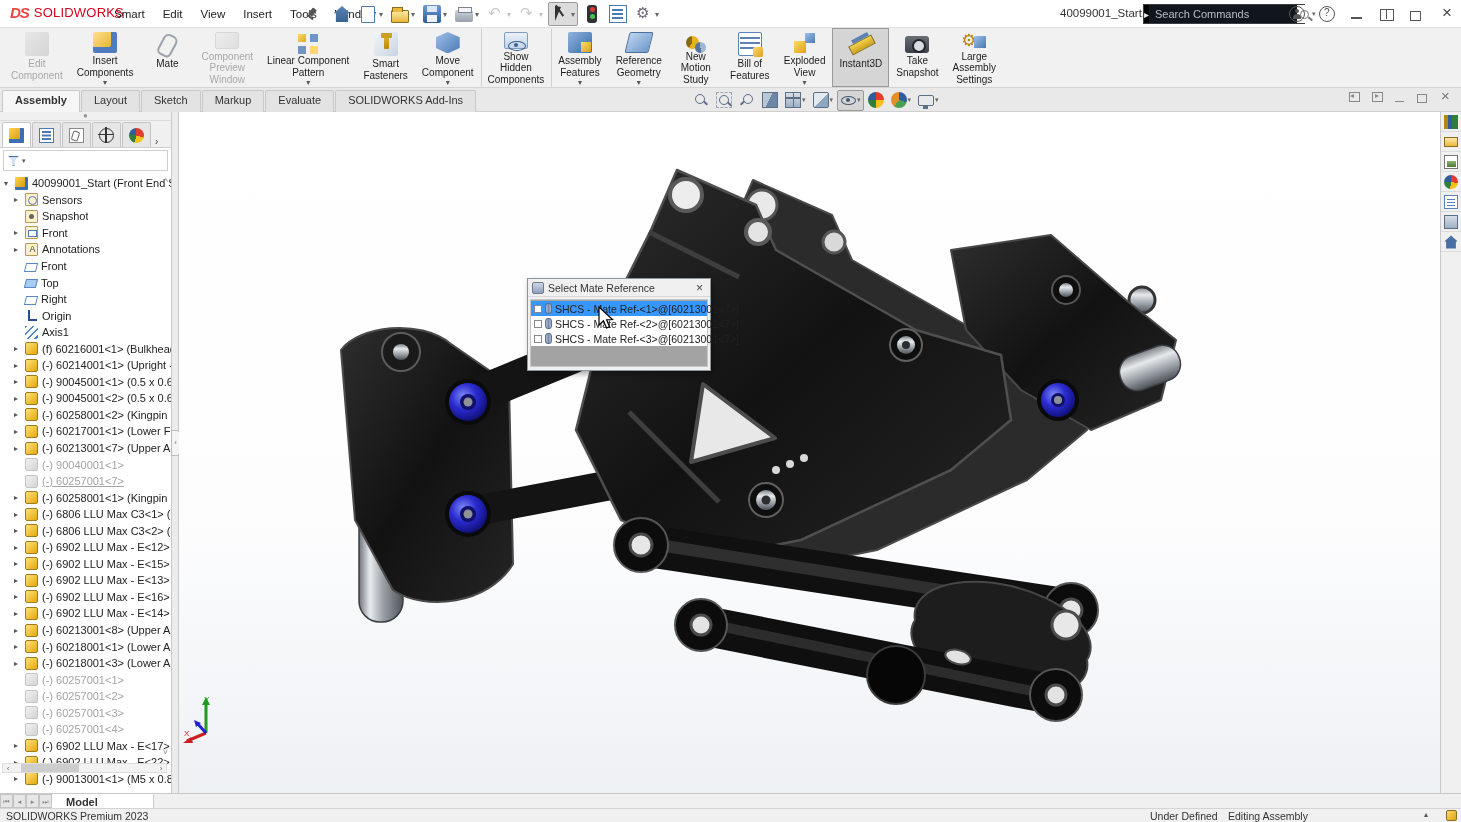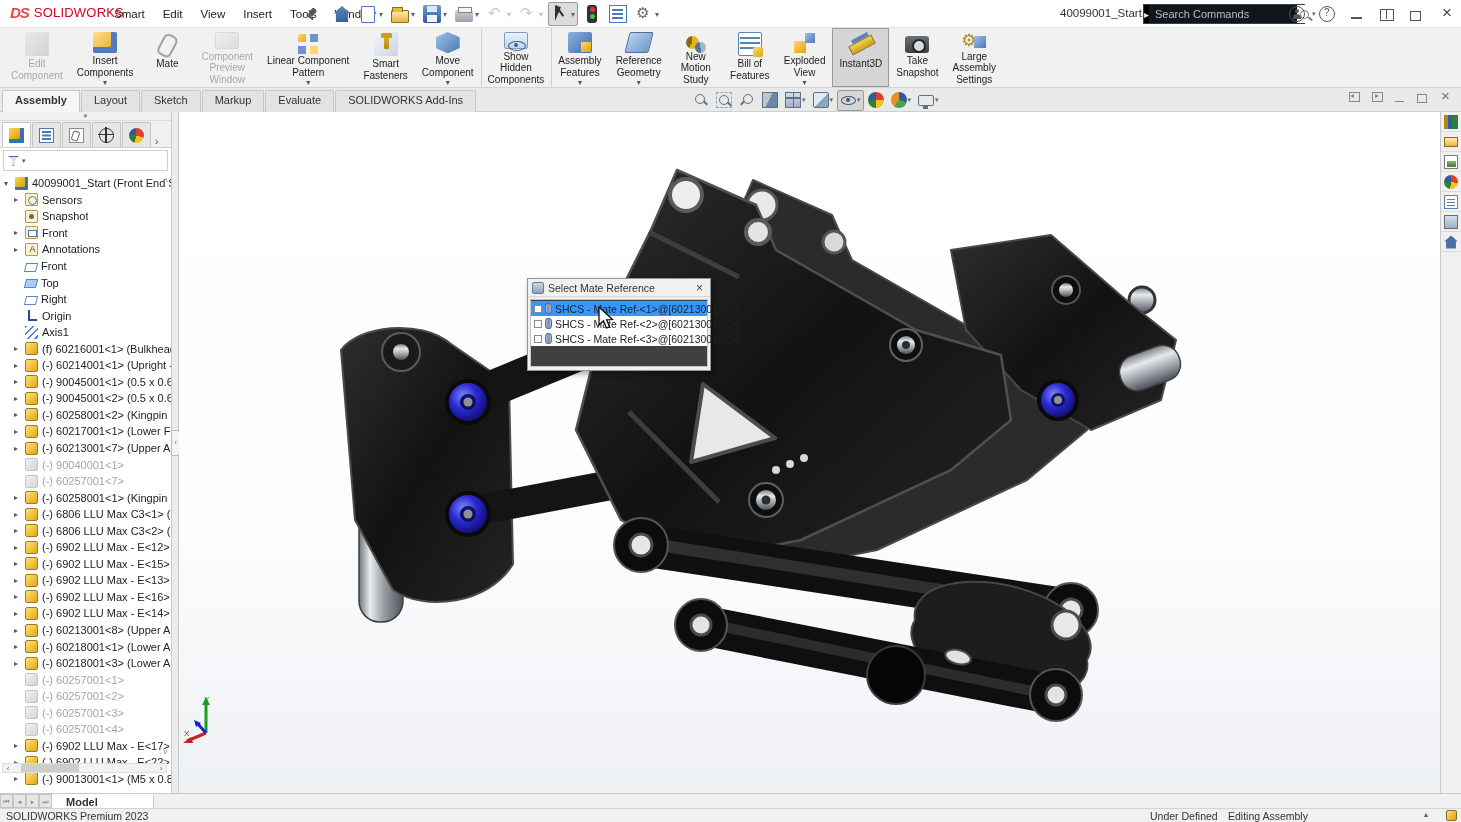--- a/index.html
+++ b/index.html
@@ -203,21 +203,21 @@
   #triad{position:absolute;left:4px;bottom:48px;}
 
   
   #matedlg{left:527px;top:278px;width:184px;height:93px;background:#f0f0f0;border:1px solid #8e959c;box-shadow:2px 3px 6px rgba(0,0,0,.35);z-index:40;}
   #matedlg .dtitle{height:18px;display:flex;align-items:center;padding:0 4px;gap:4px;border-bottom:1px solid #d8d8d8;}
   #matedlg .dtitle .dtxt{flex:1;font-size:10.5px;color:#333;}
   #matedlg .dclose{font-size:12px;color:#444;padding:0 3px;}
   .dlgicon{width:12px;height:12px;background:linear-gradient(#cfd6e2,#8fa0bb);border:1px solid #6c7a90;border-radius:2px;}
   .mrow{height:15px;display:flex;align-items:center;gap:3px;padding:0 3px;background:#fff;font-size:10.5px;white-space:nowrap;}
   .mrow.sel{background:#3697ff;}
-  .mrows{background:#404040;border:1px solid #c6c6c6;margin:2px;height:68px;padding-top:1px;}
+  .mrows{background:#a3a3a3;border:1px solid #c6c6c6;margin:2px;height:68px;padding-top:1px;}
   .mr-chk{width:8px;height:8px;border:1px solid #8a8a8a;background:#fff;flex:none;}
   .mr-cyl{width:7px;height:11px;background:linear-gradient(90deg,#aebbd2,#7d8fae,#aebbd2);border:1px solid #5e6f8c;border-radius:3px/4px;flex:none;}
   #cursor{left:597px;top:306px;z-index:60;}
 
   
   #rpane{left:1440px;top:112px;width:21px;height:681px;background:#f0f0f0;border-left:1px solid #c9c9c9;}
   .rpi{width:20px;height:20px;border-bottom:1px solid #dcdcdc;position:relative;}
   .rpi .g{position:absolute;left:3px;top:3px;width:14px;height:14px;}
   .g.lib{background:linear-gradient(90deg,#b5870e 0 4px,#2d5d9d 4px 8px,#2f7e3a 8px 12px);}
   .g.fold{background:linear-gradient(#ffe9a8,#e8b73c);border:1px solid #8a6d1d;height:10px;margin-top:2px;}
@@ -605,21 +605,21 @@
         <div class="trow exp" style="padding-left:14px;">
           <span class="arr">▸</span>
           <span class="ti part"></span>
           <span class="lbl">(-) 60213001&lt;7&gt; (Upper Articu</span>
         </div>
         <div class="trow dim" style="padding-left:14px;">
           <span class="arr">▸</span>
           <span class="ti part-dim"></span>
           <span class="lbl">(-) 90040001&lt;1&gt;</span>
         </div>
-        <div class="trow dim" style="padding-left:14px;">
+        <div class="trow dim" style="padding-left:14px;text-decoration:underline;">
           <span class="arr">▸</span>
           <span class="ti part-dim"></span>
           <span class="lbl">(-) 60257001&lt;7&gt;</span>
         </div>
         <div class="trow exp" style="padding-left:14px;">
           <span class="arr">▸</span>
           <span class="ti part"></span>
           <span class="lbl">(-) 60258001&lt;1&gt; (Kingpin Spac</span>
         </div>
         <div class="trow exp" style="padding-left:14px;">

